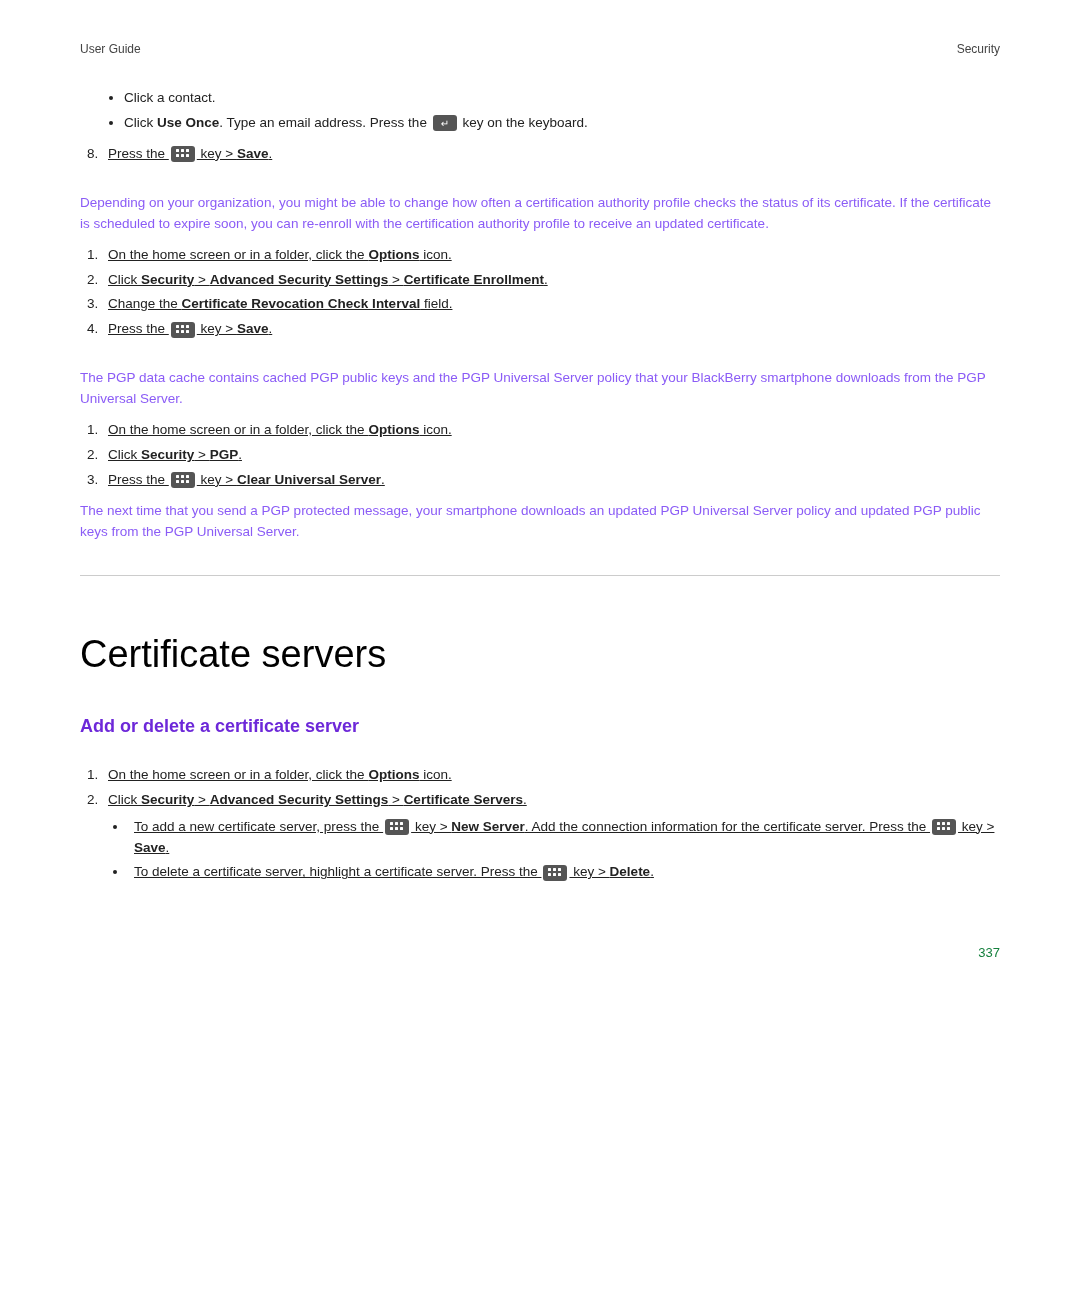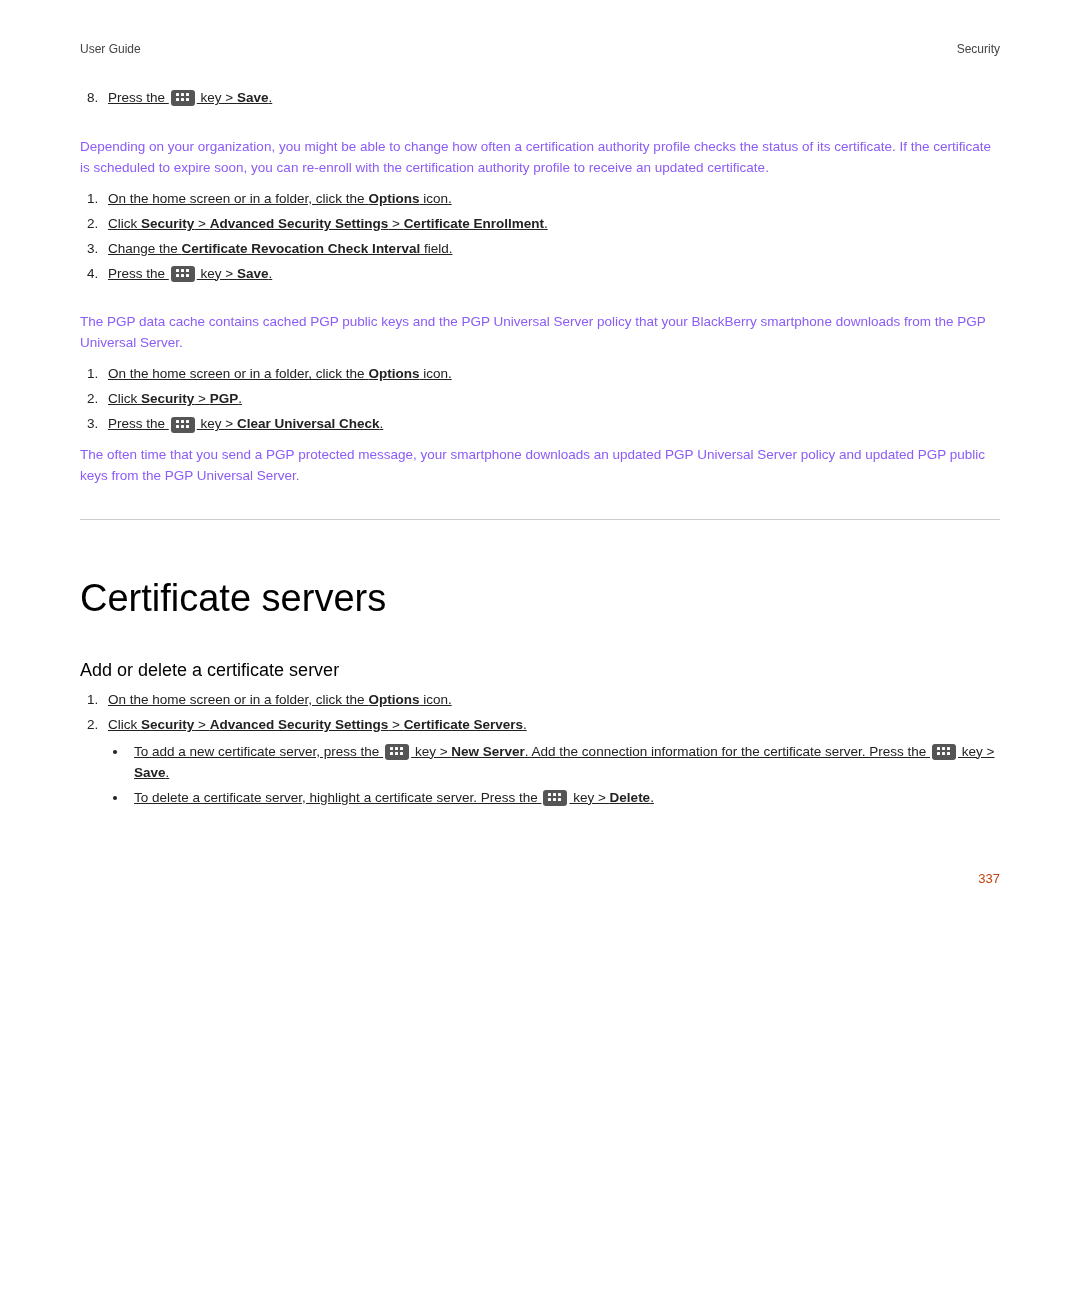--- a/index.html
+++ b/index.html
@@ -44,23 +44,23 @@
     h2.section-title {
       font-size: 22px;
       font-weight: normal;
       color: #000;
       margin-bottom: 12px;
       margin-top: 8px;
     }
 
     h3.subsection-title {
       font-size: 18px;
-      font-weight: normal;
-      color: #000000;
-      margin-bottom: 6px;
+      font-weight: bold;
+      color: #6d28d9;
+      margin-bottom: 25px;
       margin-top: 8px;
     }
 
     p {
       margin-bottom: 10px;
       font-size: 13.5px;
       line-height: 1.55;
       color: #8b5cf6;
     }
 
@@ -110,36 +110,43 @@
       border: none;
       border-top: 1px solid #ccc;
       margin: 32px 0 20px 0;
     }
 
     .page-footer {
       display: flex;
       justify-content: flex-end;
       margin-top: 60px;
       font-size: 13px;
-      color: #c2410c;
+      color: #15803d;
     }
 
     .indent-list {
       margin-left: 60px;
     }
   </style>
 </head>
 <body>
 
 <div class="page-header">
   <span>User Guide</span>
   <span>Security</span>
 </div>
 
 <div class="section">
+  <ul>
+    <li>Click a contact.</li>
+    <li>Click <span class="bold">Use Once</span>. Type an email address. Press the <span class="key-icon"><svg width="18" height="14" viewBox="0 0 18 14" xmlns="http://www.w3.org/2000/svg">
+            <rect width="18" height="14" rx="2" fill="#555"></rect>
+            <text x="9" y="11" text-anchor="middle" fill="#fff" font-size="10" font-family="Arial">↵</text>
+          </svg></span> key on the keyboard.</li>
+  </ul>
 
   <ol start="8">
     <li>Press the <span class="key-icon"><svg width="18" height="14" viewBox="0 0 18 14" xmlns="http://www.w3.org/2000/svg">
             <rect width="18" height="14" rx="2" fill="#555"></rect>
             <rect x="2" y="2" width="3" height="3" rx="0.5" fill="#fff"></rect>
             <rect x="7" y="2" width="3" height="3" rx="0.5" fill="#fff"></rect>
             <rect x="12" y="2" width="3" height="3" rx="0.5" fill="#fff"></rect>
             <rect x="2" y="7" width="3" height="3" rx="0.5" fill="#fff"></rect>
             <rect x="7" y="7" width="3" height="3" rx="0.5" fill="#fff"></rect>
             <rect x="12" y="7" width="3" height="3" rx="0.5" fill="#fff"></rect>
@@ -173,24 +180,24 @@
     <li>On the home screen or in a folder, click the <span class="bold">Options</span> icon.</li>
     <li>Click <span class="bold">Security</span> &gt; <span class="bold">PGP</span>.</li>
     <li>Press the <span class="key-icon"><svg width="18" height="14" viewBox="0 0 18 14" xmlns="http://www.w3.org/2000/svg">
             <rect width="18" height="14" rx="2" fill="#555"></rect>
             <rect x="2" y="2" width="3" height="3" rx="0.5" fill="#fff"></rect>
             <rect x="7" y="2" width="3" height="3" rx="0.5" fill="#fff"></rect>
             <rect x="12" y="2" width="3" height="3" rx="0.5" fill="#fff"></rect>
             <rect x="2" y="7" width="3" height="3" rx="0.5" fill="#fff"></rect>
             <rect x="7" y="7" width="3" height="3" rx="0.5" fill="#fff"></rect>
             <rect x="12" y="7" width="3" height="3" rx="0.5" fill="#fff"></rect>
-          </svg></span> key &gt; <span class="bold">Clear Universal Check</span>.</li>
-  </ol>
-
-  <p>The often time that you send a PGP protected message, your smartphone downloads an updated PGP Universal Server policy and updated PGP public keys from the PGP Universal Server.</p>
+          </svg></span> key &gt; <span class="bold">Clear Universal Server</span>.</li>
+  </ol>
+
+  <p>The next time that you send a PGP protected message, your smartphone downloads an updated PGP Universal Server policy and updated PGP public keys from the PGP Universal Server.</p>
 </div>
 
 <hr class="divider">
 <h1 class="chapter-title">Certificate servers</h1>
 
 <div class="section">
   <h3 class="subsection-title">Add or delete a certificate server</h3>
 
   <ol>
     <li>On the home screen or in a folder, click the <span class="bold">Options</span> icon.</li>

